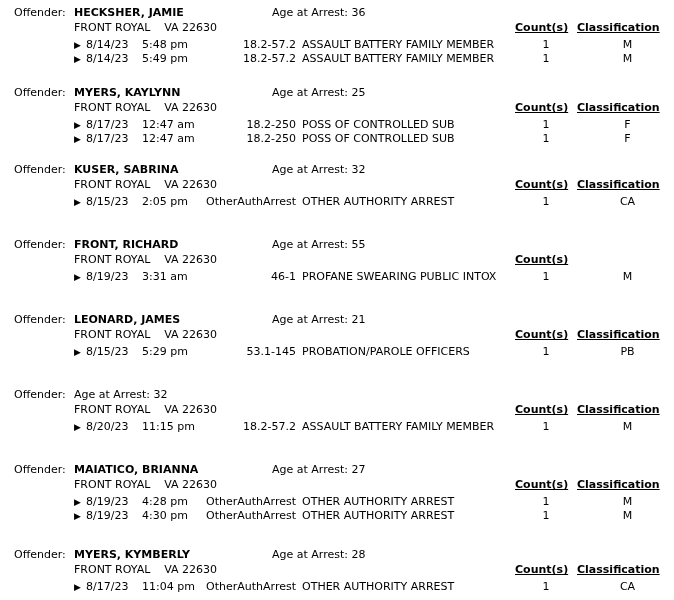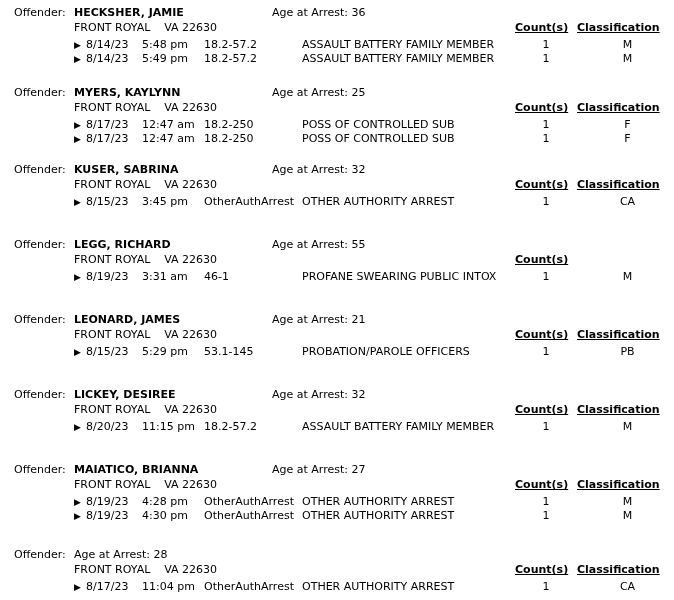--- a/index.html
+++ b/index.html
@@ -62,21 +62,21 @@
     display: flex;
     padding-left: 70px;
     height: 14px;
     line-height: 14px;
     white-space: nowrap;
   }
   .c-arrowdate { width: 130px; display: flex; }
   .arrow { width: 12px; font-size: 9px; line-height: 14px; }
   .date  { width: 50px; }
   .time  { flex: 1; padding-left: 6px; }
-  .code  { width: 92px; }
+  .code  { width: 92px; text-align: right; }
   .desc  { flex: 1; padding-left: 6px; overflow: hidden; }
   .count { width: 62px; text-align: center; }
   .class { width: 101px; text-align: center; }
 </style>
 </head>
 <body>
 
 <div id="report">
   <div class="block">
     <div class="line1">
@@ -163,34 +163,34 @@
     <div class="line2">
       <span class="addr">FRONT ROYAL    VA 22630</span>
       <span class="hdr hdr-counts">Count(s)</span>
       <span class="hdr hdr-class">Classification</span>
     </div>
     <div class="rows">
   <div class="crow">
     <span class="c-arrowdate">
       <span class="arrow">▶</span>
       <span class="date">8/15/23</span>
-      <span class="time">3:45 pm</span>
+      <span class="time">2:05 pm</span>
     </span>
     <span class="code">OtherAuthArrest</span>
     <span class="desc">OTHER AUTHORITY ARREST</span>
     <span class="count">1</span>
     <span class="class">CA</span>
   </div>
 </div>
   </div>
 
   <div class="block">
     <div class="line1">
       <span class="lbl">Offender:</span>
-      <span class="name">LEGG, RICHARD</span>
+      <span class="name">FRONT, RICHARD</span>
       <span class="age">Age at Arrest: 55</span>
     </div>
     <div class="line2">
       <span class="addr">FRONT ROYAL    VA 22630</span>
       <span class="hdr hdr-counts">Count(s)</span>
       <span class="hdr hdr-class" style="visibility: hidden;">Classification</span>
     </div>
     <div class="rows">
   <div class="crow">
     <span class="c-arrowdate">
@@ -228,21 +228,20 @@
     <span class="desc">PROBATION/PAROLE OFFICERS</span>
     <span class="count">1</span>
     <span class="class">PB</span>
   </div>
 </div>
   </div>
 
   <div class="block">
     <div class="line1">
       <span class="lbl">Offender:</span>
-      <span class="name">LICKEY, DESIREE</span>
       <span class="age">Age at Arrest: 32</span>
     </div>
     <div class="line2">
       <span class="addr">FRONT ROYAL    VA 22630</span>
       <span class="hdr hdr-counts">Count(s)</span>
       <span class="hdr hdr-class">Classification</span>
     </div>
     <div class="rows">
   <div class="crow">
     <span class="c-arrowdate">
@@ -292,20 +291,21 @@
     <span class="desc">OTHER AUTHORITY ARREST</span>
     <span class="count">1</span>
     <span class="class">M</span>
   </div>
 </div>
   </div>
 
   <div class="block">
     <div class="line1">
       <span class="lbl">Offender:</span>
+      <span class="name">MYERS, KYMBERLY</span>
       <span class="age">Age at Arrest: 28</span>
     </div>
     <div class="line2">
       <span class="addr">FRONT ROYAL    VA 22630</span>
       <span class="hdr hdr-counts">Count(s)</span>
       <span class="hdr hdr-class">Classification</span>
     </div>
     <div class="rows">
   <div class="crow">
     <span class="c-arrowdate">

